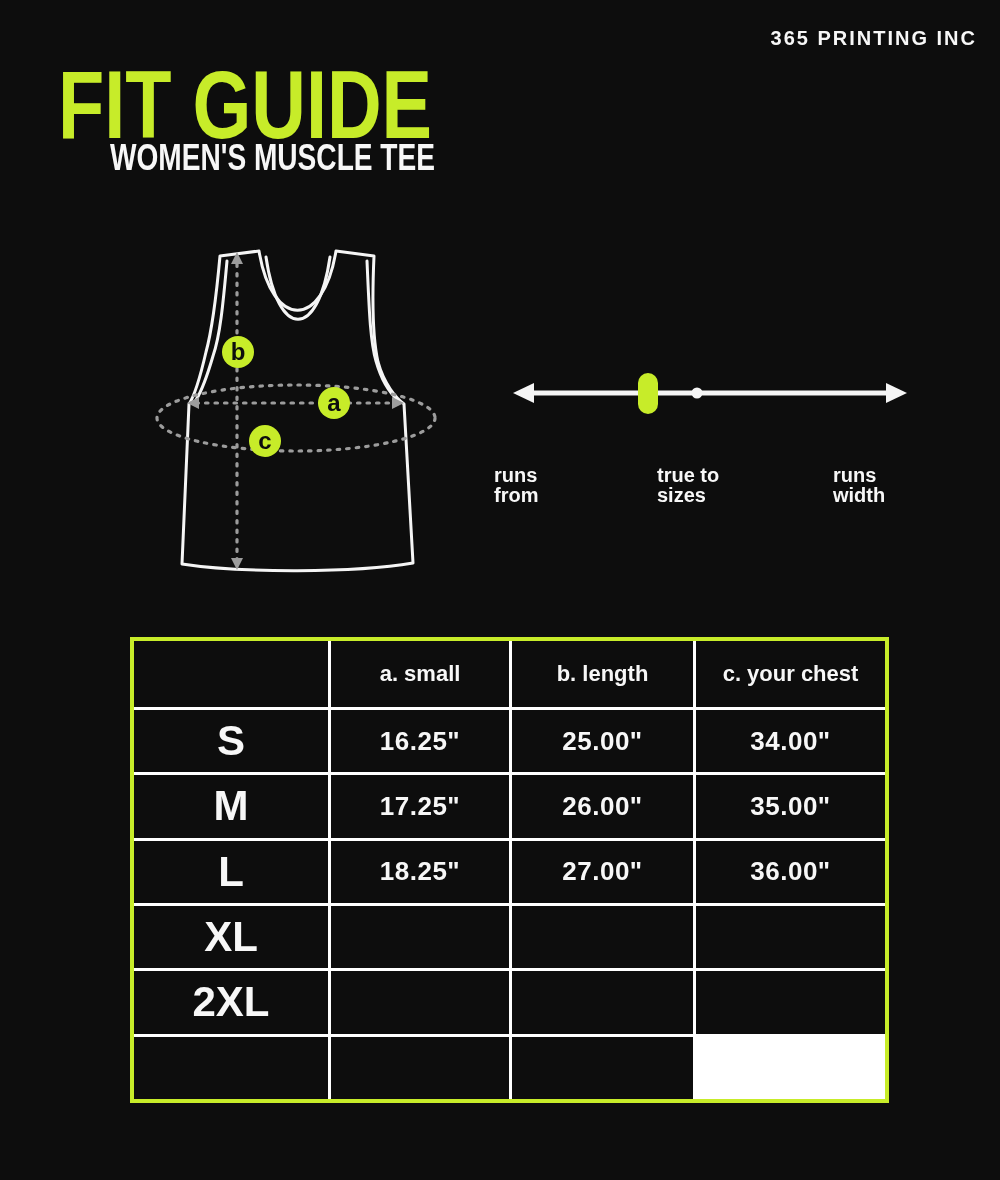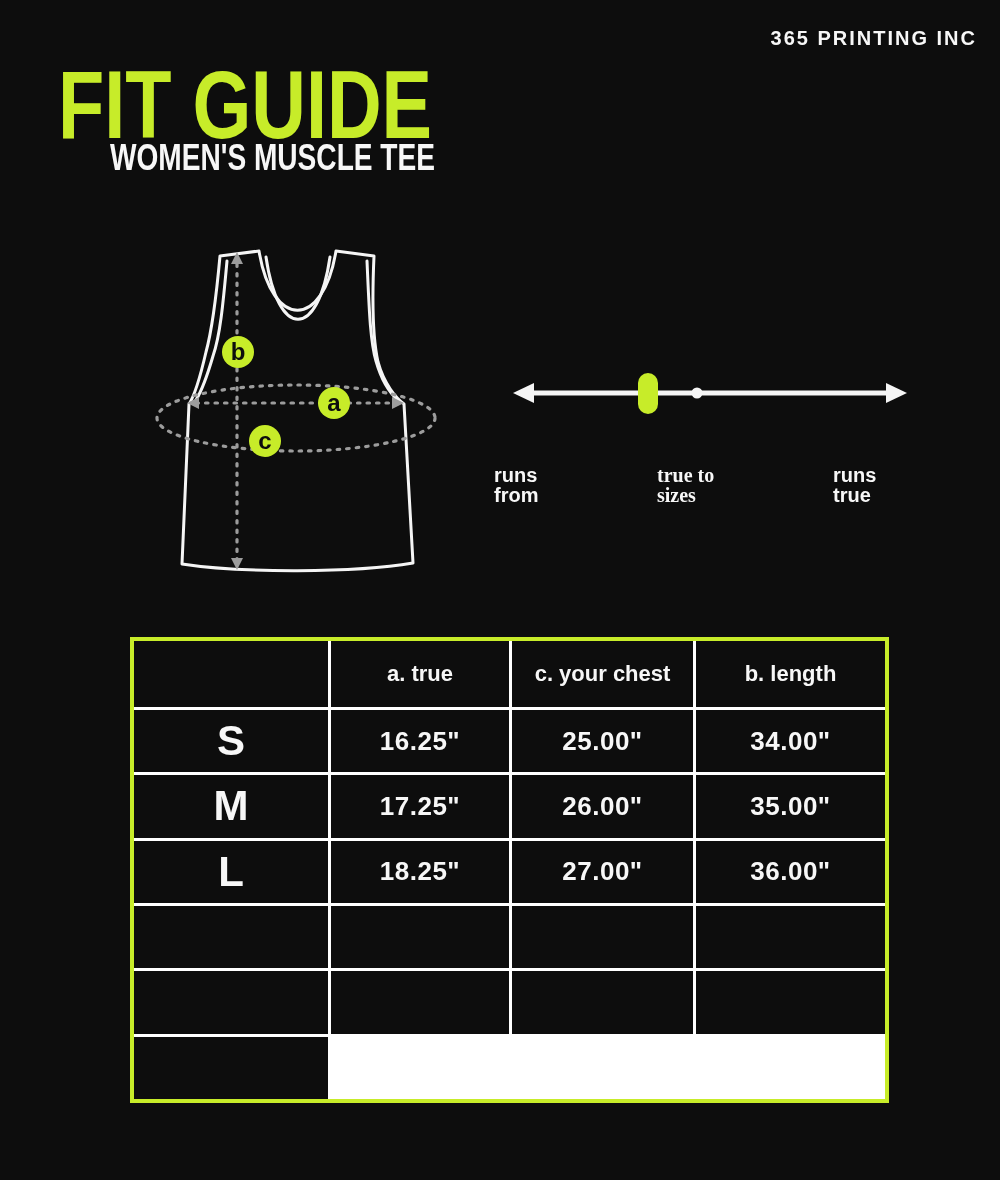--- a/index.html
+++ b/index.html
@@ -38,21 +38,21 @@
   }
 
   svg.lineart{position:absolute;left:0;top:0;width:1000px;height:1180px;}
 
   .scale-label{
     position:absolute;top:429px;
     font-size:20px;font-weight:bold;line-height:20px;
     text-align:left;color:var(--fg);margin-top:36px;
   }
   .scale-label.left{left:494px;width:90px;}
-  .scale-label.center{left:657px;width:100px;font-family:Liberation Serif, serif;}
+  .scale-label.center{left:657px;width:100px;}
   .scale-label.right{left:833px;width:90px;}
 
   .size-table{
     position:absolute;left:130px;top:637px;width:759px;height:466px;
     background:#ffffff;
     border:4px solid var(--accent);
     display:grid;
     grid-template-columns:194px 178px 181px 1fr;
     grid-template-rows:66px repeat(6, 1fr);
     gap:3px;
@@ -132,48 +132,50 @@
   <div class="scale-label left">
     <div>runs</div>
     <div>from</div>
   </div>
   <div class="scale-label center">
     <div>true to</div>
     <div>sizes</div>
   </div>
   <div class="scale-label right">
     <div>runs</div>
-    <div>true</div>
+    <div>width</div>
   </div>
 
   <div class="size-table">
     <div class="cell header"></div>
-    <div class="cell header">a. true</div>
+    <div class="cell header">a. small</div>
+    <div class="cell header">b. length</div>
     <div class="cell header">c. your chest</div>
-    <div class="cell header">b. length</div>
 
     <div class="cell size">S</div>
     <div class="cell value">16.25"</div>
     <div class="cell value">25.00"</div>
     <div class="cell value">34.00"</div>
 
     <div class="cell size">M</div>
     <div class="cell value">17.25"</div>
     <div class="cell value">26.00"</div>
     <div class="cell value">35.00"</div>
 
     <div class="cell size">L</div>
     <div class="cell value">18.25"</div>
     <div class="cell value">27.00"</div>
     <div class="cell value">36.00"</div>
 
+    <div class="cell size">XL</div>
     <div class="cell value"></div>
     <div class="cell value"></div>
     <div class="cell value"></div>
 
+    <div class="cell size">2XL</div>
     <div class="cell value"></div>
     <div class="cell value"></div>
     <div class="cell value"></div>
 
     <div class="cell value"></div>
     <div class="cell value"></div>
     <div class="cell value"></div>
   </div>
 
 

